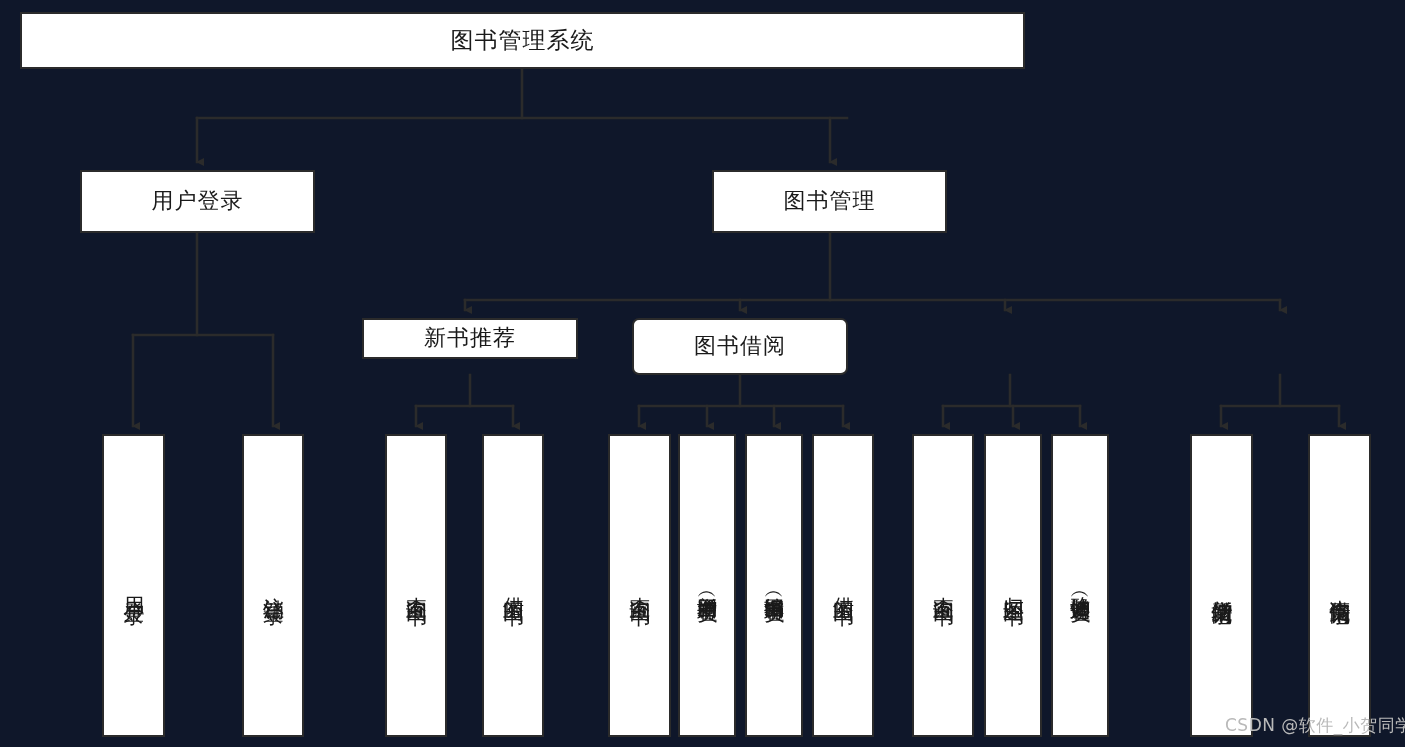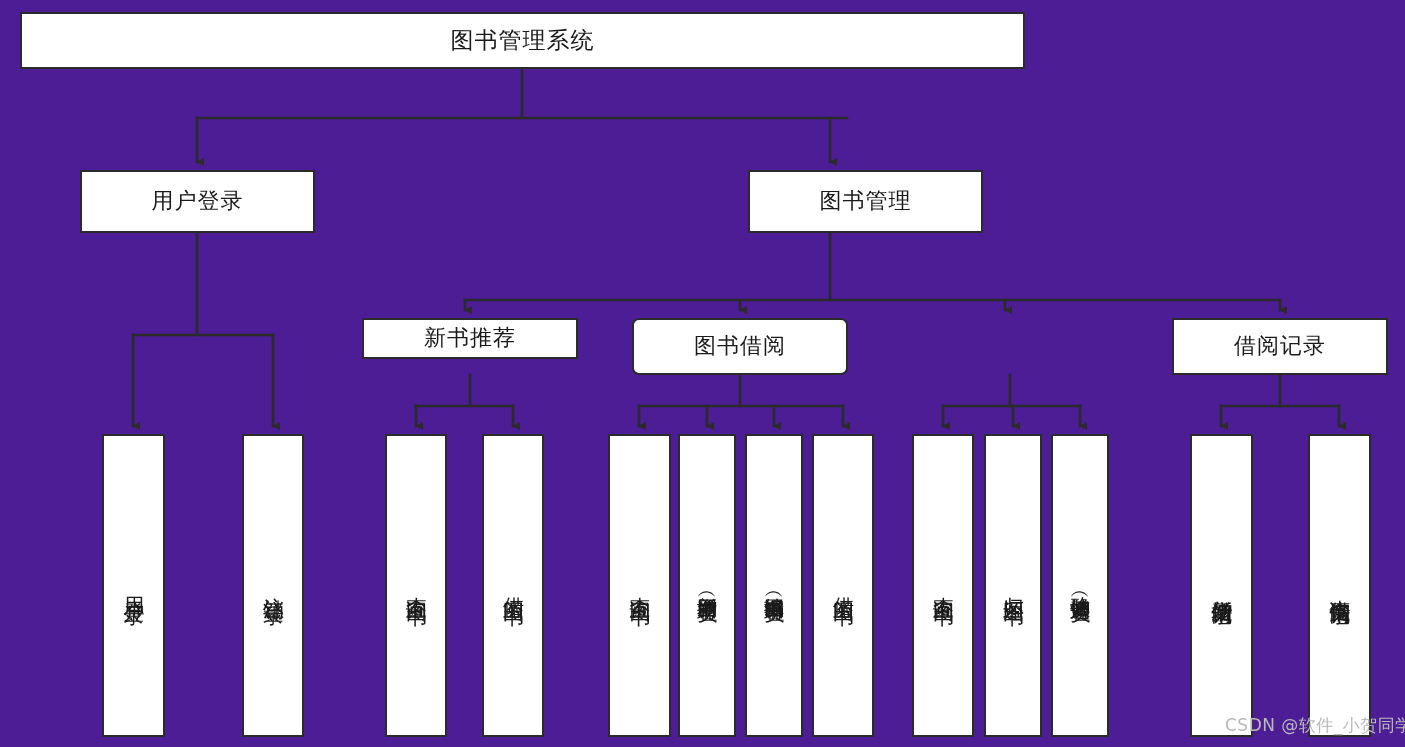--- a/index.html
+++ b/index.html
@@ -8,21 +8,21 @@
     padding: 0;
     background: #ffffff;
   }
   body {
     font-family: "DejaVu Sans", "Liberation Sans", sans-serif;
   }
   #diagram-root {
     position: relative;
     width: 1405px;
     height: 747px;
-    background: #4c1d95;
+    background: #0f172a;
     overflow: hidden;
   }
   svg.connectors {
     position: absolute;
     left: 0;
     top: 0;
     width: 1405px;
     height: 747px;
     pointer-events: none;
   }
@@ -125,32 +125,29 @@
     </g>
   </svg>
 
   <div class="node horizontal root" style="left:20px; top:12px; width:1005px; height:57px;">
     <span>图书管理系统</span>
   </div>
 
   <div class="node horizontal" style="left:80px; top:170px; width:235px; height:63px;">
     <span>用户登录</span>
   </div>
-  <div class="node horizontal" style="left:748px; top:170px; width:235px; height:63px;">
+  <div class="node horizontal" style="left:712px; top:170px; width:235px; height:63px;">
     <span>图书管理</span>
   </div>
 
   <div class="node horizontal" style="left:362px; top:318px; width:216px; height:41px;align-items:center;">
     <span>新书推荐</span>
   </div>
   <div class="node horizontal" style="left:632px; top:318px; width:216px; height:57px;border-radius:7px;">
     <span>图书借阅</span>
-  </div>
-  <div class="node horizontal" style="left:1172px; top:318px; width:216px; height:57px;">
-    <span>借阅记录</span>
   </div>
 
   <div class="node vertical" style="left:102px; top:434px; width:63px; height:303px;">
     <span class="vlabel">用户登录</span>
   </div>
   <div class="node vertical" style="left:242px; top:434px; width:62px; height:303px;">
     <span class="vlabel">注销登录</span>
   </div>
   <div class="node vertical" style="left:385px; top:434px; width:62px; height:303px;">
     <span class="vlabel">查询图书</span>

